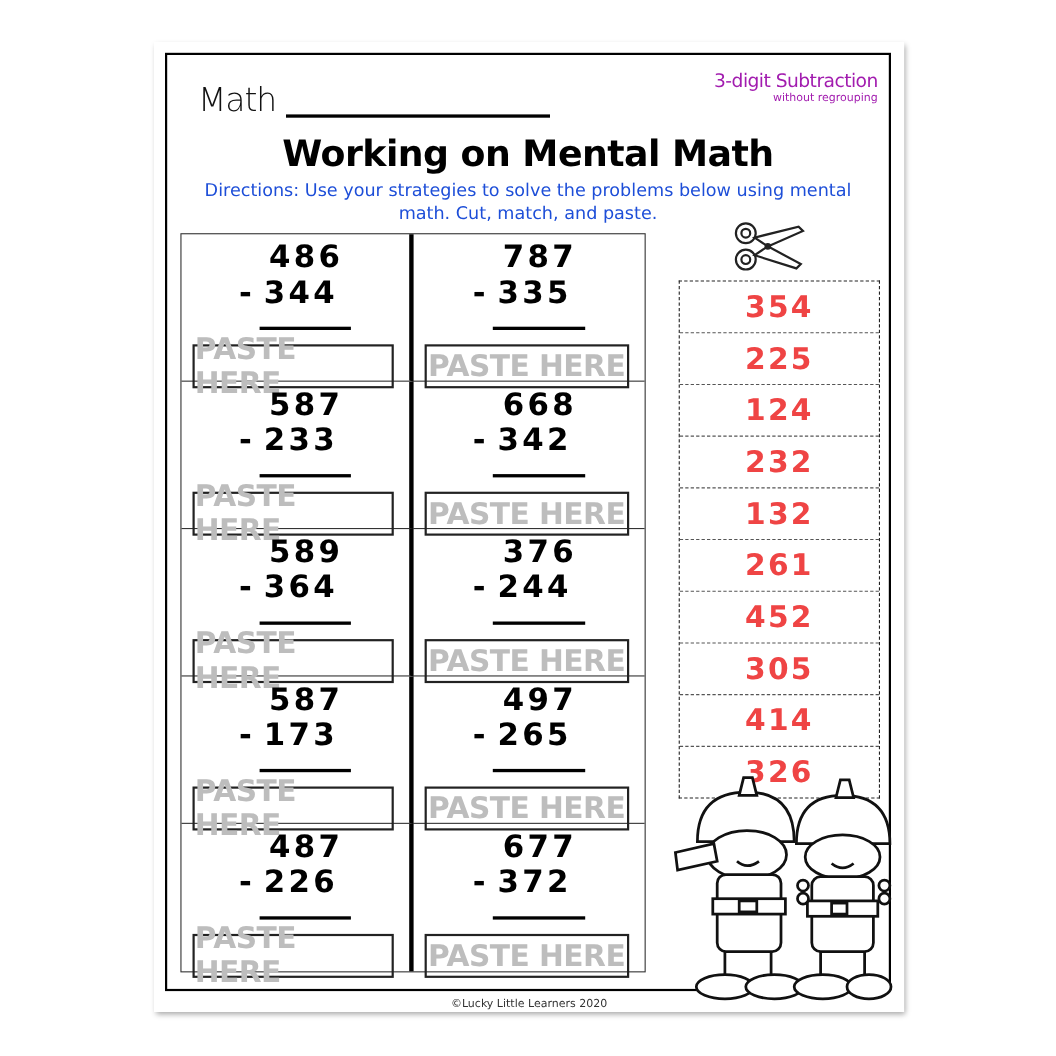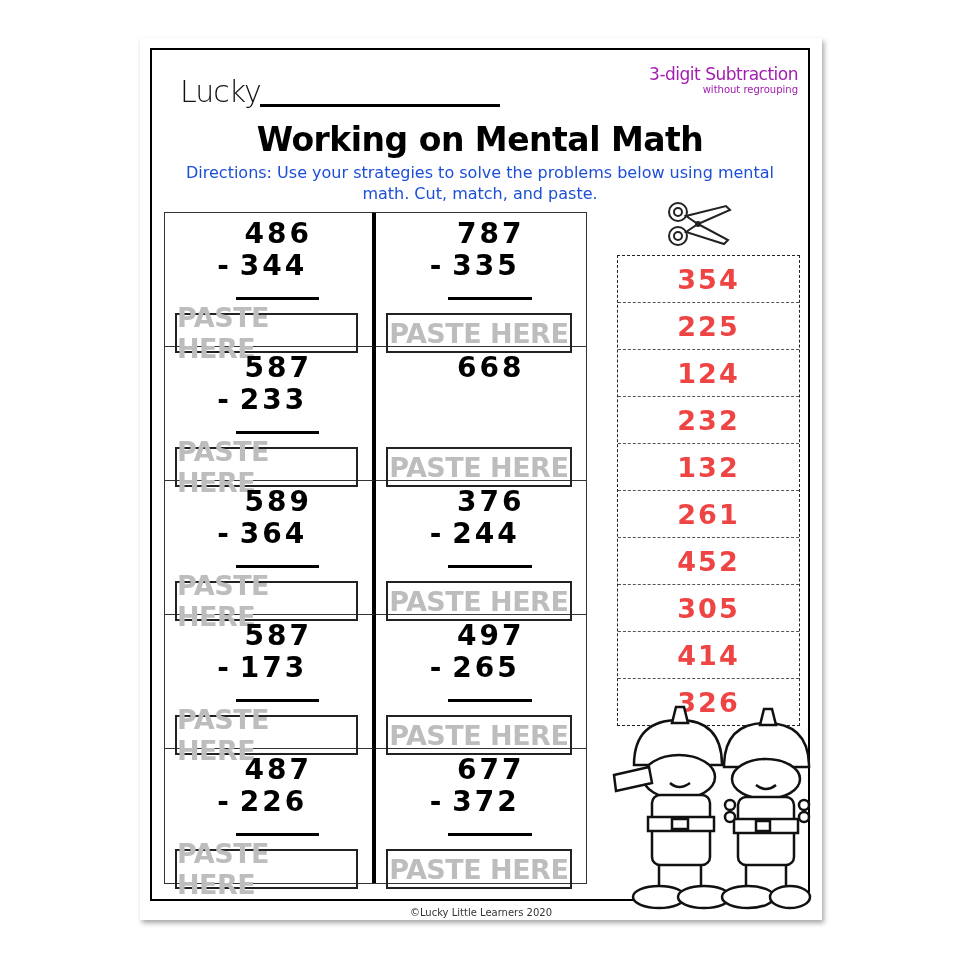--- a/index.html
+++ b/index.html
@@ -28,21 +28,21 @@
   .ans{height:46px;border-bottom:1px dashed #555;display:flex;align-items:center;justify-content:center;font-family:"DejaVu Sans",sans-serif;font-weight:bold;font-size:27px;letter-spacing:2px;color:#ef4444;}
   .ans:last-child{border-bottom:none;}
   .kids{position:absolute;left:452px;top:655px;width:210px;height:205px;}
   .footer{position:absolute;left:0;right:0;bottom:2px;text-align:center;font-size:10px;color:#333;font-family:"DejaVu Sans",sans-serif;}
 </style>
 </head>
 <body>
 
 <div class="sheet">
   <div class="frame">
-    <div class="name-label">Lucky</div>
+    <div class="name-label">Math</div>
     <div class="name-line"></div>
     <div class="topic">
       <div class="t1">3-digit Subtraction</div>
       <div class="t2">without regrouping</div>
     </div>
     <div class="title">Working on Mental Math</div>
     <div class="directions">Directions:  Use your strategies to solve the problems below using mental math. Cut, match, and paste.</div>
 
     <div class="grid">
 
@@ -56,20 +56,21 @@
           <div class="num bot"><span class="minus">-</span><span class="sub">335</span></div>
           <div class="paste">PASTE HERE</div>
         </div>
       <div class="cell">
           <div class="num top">587</div>
           <div class="num bot"><span class="minus">-</span><span class="sub">233</span></div>
           <div class="paste">PASTE HERE</div>
         </div>
       <div class="cell">
           <div class="num top">668</div>
+          <div class="num bot"><span class="minus">-</span><span class="sub">342</span></div>
           <div class="paste">PASTE HERE</div>
         </div>
       <div class="cell">
           <div class="num top">589</div>
           <div class="num bot"><span class="minus">-</span><span class="sub">364</span></div>
           <div class="paste">PASTE HERE</div>
         </div>
       <div class="cell">
           <div class="num top">376</div>
           <div class="num bot"><span class="minus">-</span><span class="sub">244</span></div>

